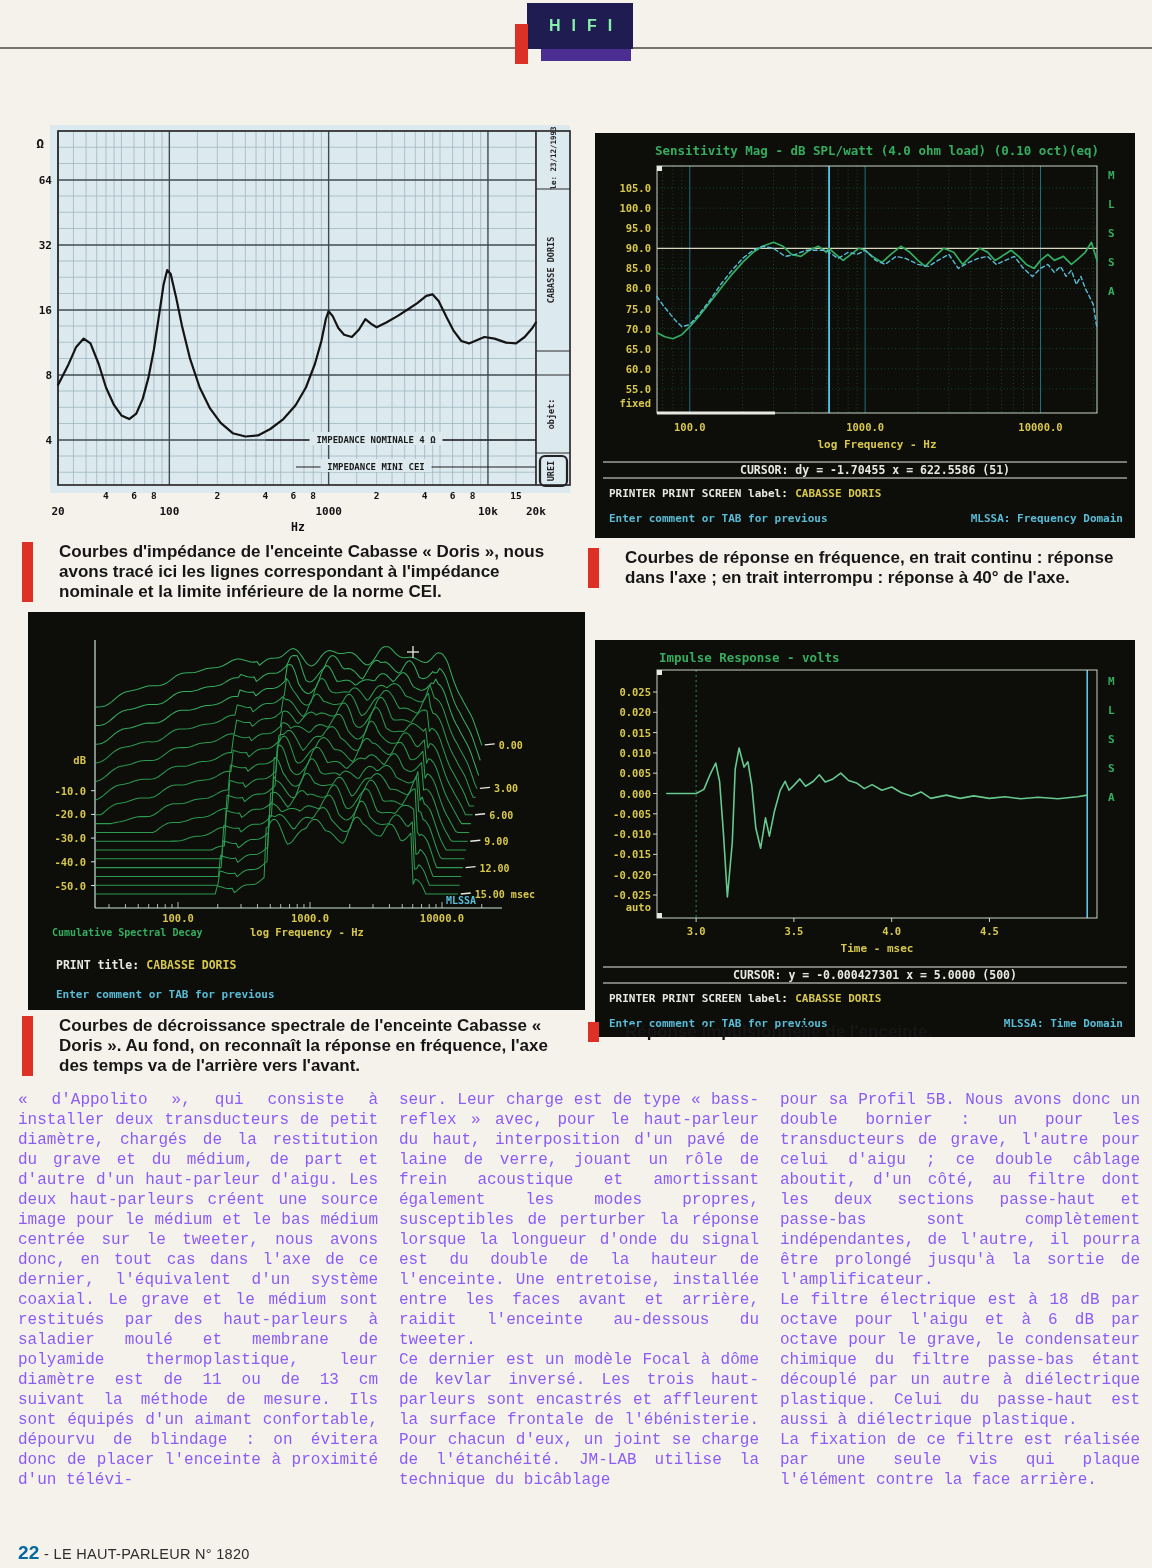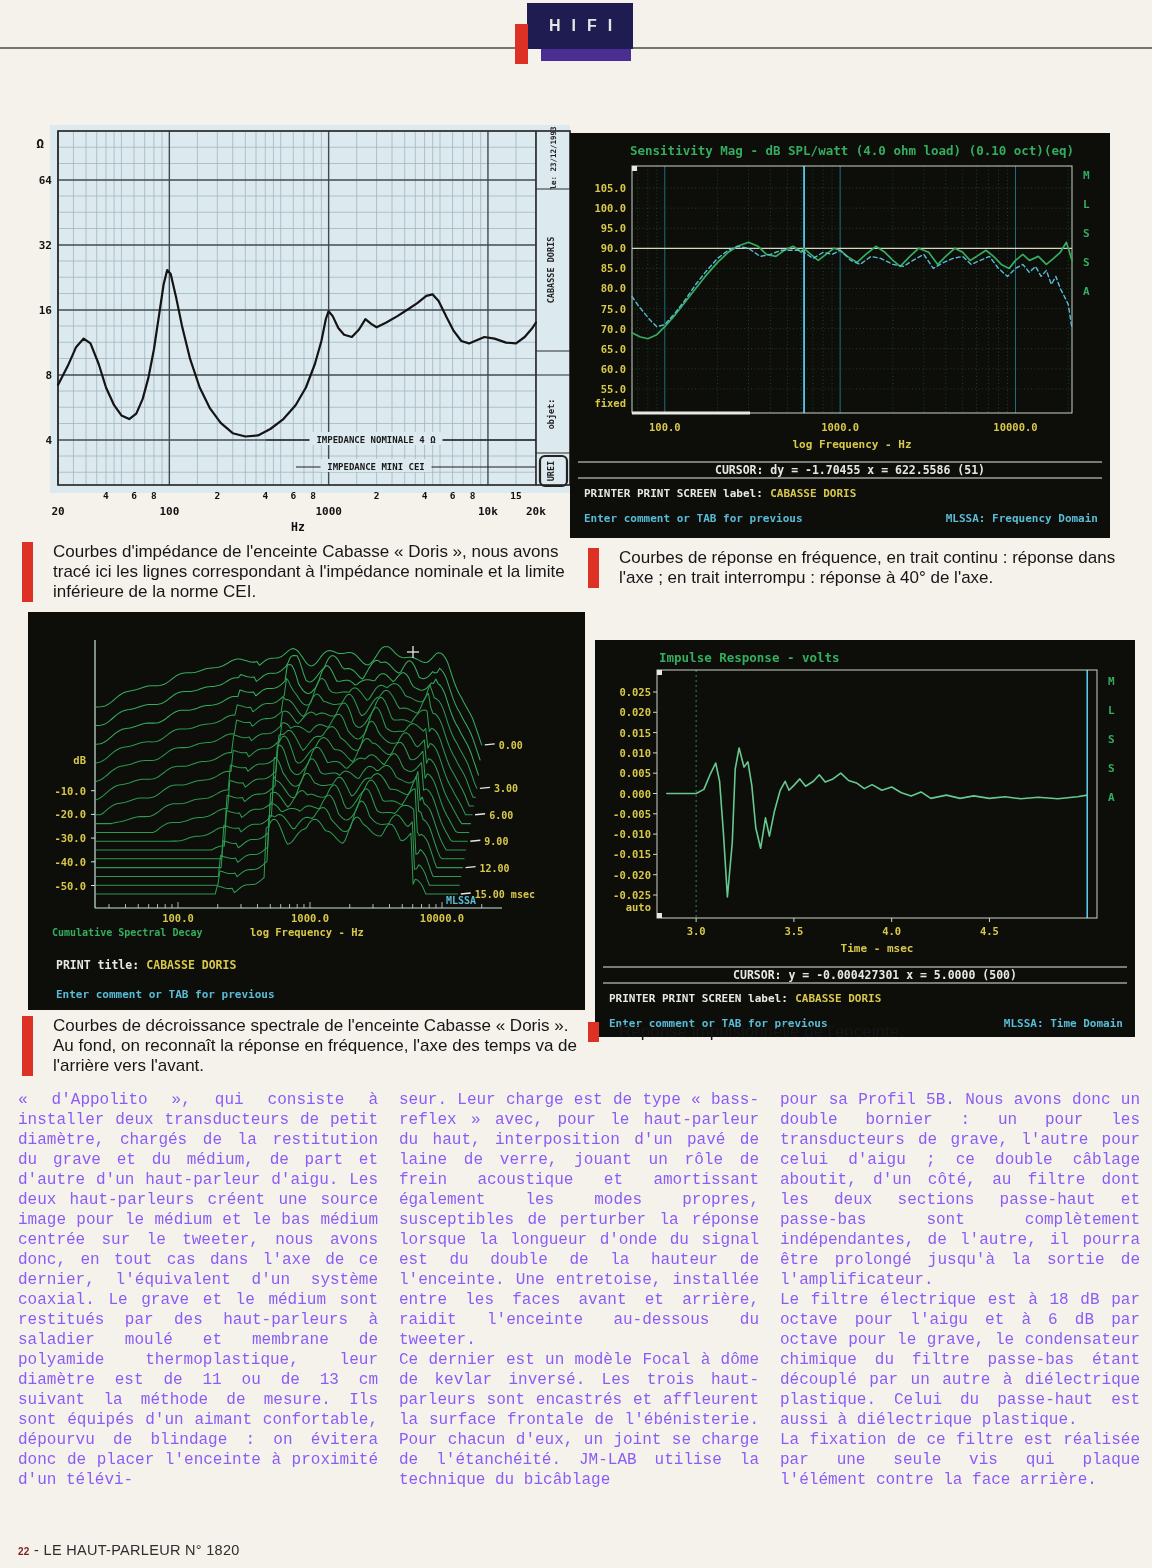--- a/index.html
+++ b/index.html
@@ -1,32 +1,32 @@
 <!DOCTYPE html>
 <html style="--red: #dd3126; --navy: #1e1c50; --purple: #4b2e91; --paper: #f5f2ec; --screen: #0d0d0a; --green: #35ad5e; --yellow: #d8c84a; --cyan: #58bcd6; --white: #e8e8e2; --impedance-paper: #dce9ef;"><head>
 <meta charset="utf-8">
 <style>
   *{margin:0;padding:0;box-sizing:border-box}
   html,body{width:1152px;background:#f5f2ec}
   body{height:1568px;position:relative;font-family:"Liberation Sans",sans-serif}
   .page{position:absolute;inset:0;overflow:hidden}
   .hrule{position:absolute;left:0;top:47px;width:100%;height:2px;background:#75756e}
-  .badge-navy{position:absolute;left:527px;top:3px;width:106px;height:46px;background:var(--navy,#1e1c50);color:#e5e5e5;display:flex;align-items:center;justify-content:center;font-weight:bold;font-size:16px;letter-spacing:11px;padding-left:12px;z-index:3}
+  .badge-navy{position:absolute;left:527px;top:3px;width:106px;height:46px;background:var(--navy,#1e1c50);color:#86efac;display:flex;align-items:center;justify-content:center;font-weight:bold;font-size:16px;letter-spacing:11px;padding-left:12px;z-index:3}
   .badge-red{position:absolute;left:515px;top:24px;width:13px;height:40px;background:var(--red,#dd3126);z-index:4}
   .badge-purple{position:absolute;left:541px;top:49px;width:90px;height:12px;background:var(--purple,#4b2e91);z-index:2}
   figure{position:absolute;margin:0}
   svg{display:block}
   .screen{background:var(--screen,#0d0d0a)}
-  .caption{position:absolute;display:flex;gap:20px;font-weight:400;font-size:17px;line-height:1.17;color:#161616}
+  .caption{position:absolute;display:flex;gap:26px;font-weight:700;font-size:17px;line-height:1.17;color:#161616}
   .caption .bar{flex:0 0 11px;background:var(--red,#dd3126)}
   .caption .cap-text{flex:1}
   .bodycols{position:absolute;left:18px;top:1090px;width:1122px;display:flex;gap:21px}
   .bodycols p{flex:1;font-family:Liberation Mono, monospace;font-size:16px;line-height:1.25;text-align:justify;color:#8b5cf6;white-space:pre-line}
   .footer{position:absolute;left:18px;top:1542px;font-size:14.5px;color:#2e2e2e;letter-spacing:.3px}
-  .footer b{font-size:10px;color:#7f1d1d}
+  .footer b{font-size:19px;color:#0369a1}
 </style>
 </head>
 <body>
 
 <div class="page">
 
   <div class="hrule"></div>
   <div class="badge-red"></div>
   <div class="badge-purple"></div>
   <div class="badge-navy">
@@ -140,21 +140,21 @@
         <text x="507.90000000000003" y="392" text-anchor="middle" font-size="11" fill="#111" font-weight="bold" font-family="&quot;DejaVu Sans Mono&quot;, monospace">20k</text>
         <text x="270" y="408" text-anchor="middle" font-size="11.5" fill="#111" font-weight="bold" font-family="&quot;DejaVu Sans Mono&quot;, monospace">Hz</text>
         <text x="528" y="35" text-anchor="middle" font-size="7.5" fill="#222" font-weight="bold" font-family="&quot;DejaVu Sans Mono&quot;, monospace" transform="rotate(-90 528 35)">le: 23/12/1993</text>
         <text x="526" y="147" text-anchor="middle" font-size="8.5" fill="#222" font-weight="bold" font-family="&quot;DejaVu Sans Mono&quot;, monospace" transform="rotate(-90 526 147)">CABASSE DORIS</text>
         <text x="526" y="291" text-anchor="middle" font-size="8.5" fill="#222" font-weight="bold" font-family="&quot;DejaVu Sans Mono&quot;, monospace" transform="rotate(-90 526 291)">objet:</text>
         <rect x="512" y="333" width="27" height="30" rx="5" fill="none" stroke="#222" stroke-width="2.2"></rect>
         <text x="525.5" y="348" text-anchor="middle" font-size="8.5" fill="#222" font-weight="bold" font-family="&quot;DejaVu Sans Mono&quot;, monospace" transform="rotate(-90 525.5 348)">UREI</text>
       </svg>
   </figure>
 
-  <figure style="left:570px;top:133px">
+  <figure style="left:595px;top:133px">
     <svg id="svg-freq" class="screen" width="540" height="405">
         <text x="282" y="22" text-anchor="middle" font-size="12.5" fill="#35ad5e" font-weight="bold" font-family="&quot;DejaVu Sans Mono&quot;, monospace">Sensitivity Mag - dB SPL/watt (4.0 ohm load) (0.10 oct)(eq)</text>
         <line x1="67.64349705966488" y1="33" x2="67.64349705966488" y2="280" stroke="#1c5233" stroke-width="0.8" stroke-dasharray="1,2.5"></line>
         <line x1="77.81222789588713" y1="33" x2="77.81222789588713" y2="280" stroke="#1c5233" stroke-width="0.8" stroke-dasharray="1,2.5"></line>
         <line x1="86.7816841647269" y1="33" x2="86.7816841647269" y2="280" stroke="#1c5233" stroke-width="0.8" stroke-dasharray="1,2.5"></line>
         <line x1="147.58993062945564" y1="33" x2="147.58993062945564" y2="280" stroke="#1c5233" stroke-width="0.8" stroke-dasharray="1,2.5"></line>
         <line x1="178.46705597649174" y1="33" x2="178.46705597649174" y2="280" stroke="#1c5233" stroke-width="0.8" stroke-dasharray="1,2.5"></line>
         <line x1="200.374725054688" y1="33" x2="200.374725054688" y2="280" stroke="#1c5233" stroke-width="0.8" stroke-dasharray="1,2.5"></line>
         <line x1="217.36763336302417" y1="33" x2="217.36763336302417" y2="280" stroke="#1c5233" stroke-width="0.8" stroke-dasharray="1,2.5"></line>
         <line x1="231.25185040172414" y1="33" x2="231.25185040172414" y2="280" stroke="#1c5233" stroke-width="0.8" stroke-dasharray="1,2.5"></line>

